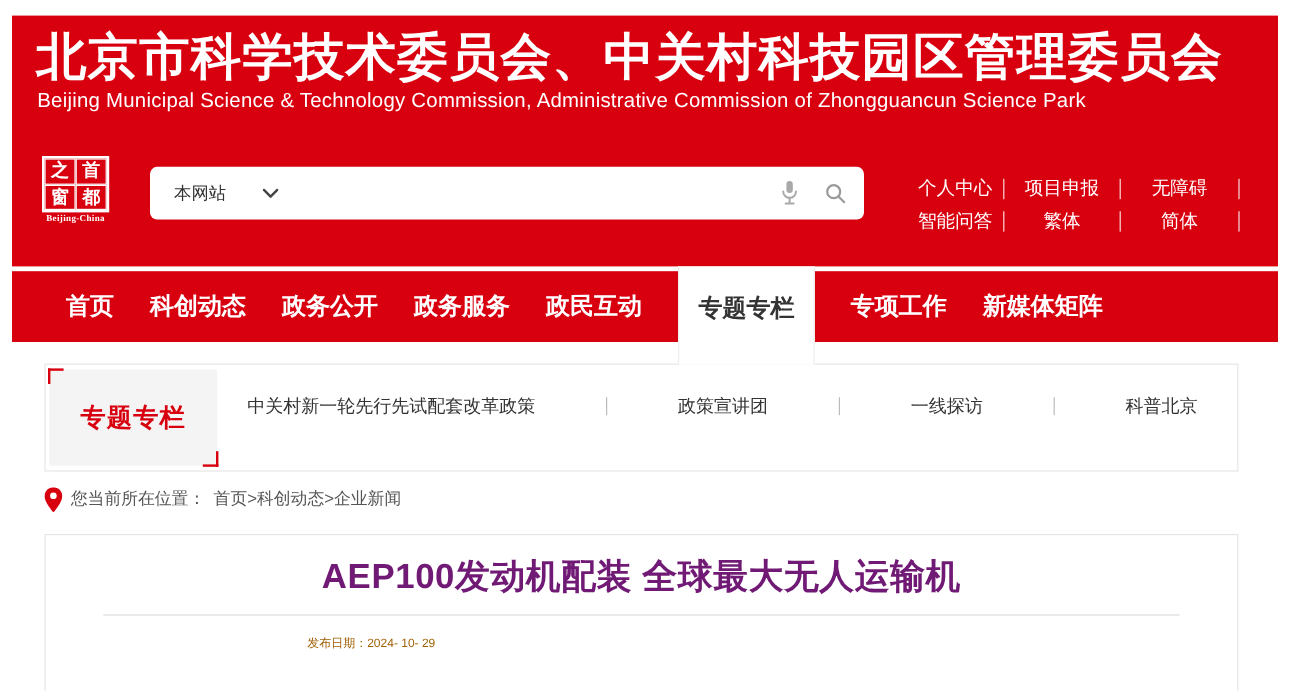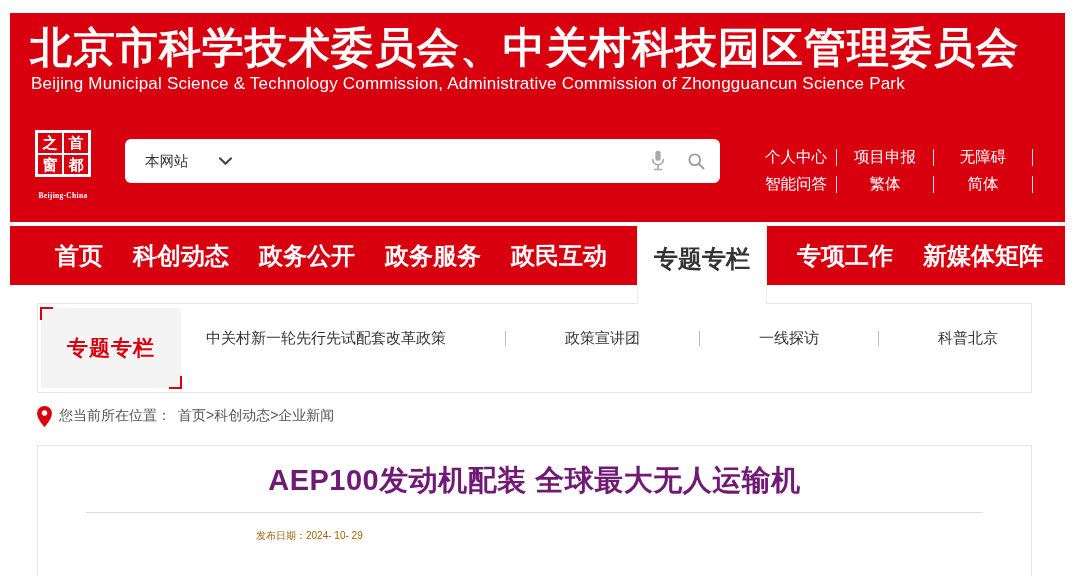--- a/index.html
+++ b/index.html
@@ -8,38 +8,38 @@
   .page { position:relative; width:1075px; height:576px; background:#fff; overflow:hidden; }
 
   
   .header { position:absolute; left:10px; top:13px; width:1055px; height:209px; background:var(--red); color:#fff; }
   .site-title { position:absolute; left:20px; top:7px; font-size:42px; font-weight:700; letter-spacing:1px; white-space:nowrap; }
   .site-subtitle { position:absolute; left:21px; top:61px; font-size:17px; letter-spacing:.2px; white-space:nowrap; }
 
   .logo { position:absolute; left:23px; top:117px; width:60px; text-align:center; cursor:pointer; }
   .logo-grid { width:56px; height:47px; border:2px solid #fff; display:grid; grid-template-columns:1fr 1fr; grid-template-rows:1fr 1fr; margin:0 auto; }
   .logo-cell { display:flex; align-items:center; justify-content:center; font-size:15px; font-weight:700; border:1px solid #fff; line-height:1; }
-  .logo-caption { font-size:7.5px; font-weight:700; margin-top:14px; letter-spacing:.3px; font-family:"Liberation Serif","DejaVu Serif",serif; white-space:nowrap; }
+  .logo-caption { font-size:7.5px; font-weight:700; margin-top:0; letter-spacing:.3px; font-family:"Liberation Serif","DejaVu Serif",serif; white-space:nowrap; }
 
   .search { position:absolute; left:115px; top:126px; width:595px; height:44px; background:#fff; border-radius:6px; display:flex; align-items:center; }
   .search-scope { margin-left:20px; display:flex; align-items:center; gap:30px; font-size:14.5px; color:#333; cursor:pointer; white-space:nowrap; }
   .search-input { flex:1; min-width:0; height:100%; border:none; outline:none; background:transparent; font-size:15px; margin-left:14px; color:#333; }
   .icon-btn { background:none; border:none; cursor:pointer; display:flex; align-items:center; padding:0; }
   .mic-btn { margin-right:20px; }
   .sbtn { margin-right:14px; }
 
   .utility { position:absolute; right:32px; top:131px; color:#fff; }
   .u-row { display:flex; align-items:center; height:27px; }
   .u-cell { font-size:15.5px; text-align:center; cursor:pointer; white-space:nowrap; }
   .u-c1 { width:80px; } .u-c2 { width:96px; } .u-c3 { width:98px; }
   .u-sep { width:1px; height:17px; background:rgba(255,255,255,.85); }
 
   
   .nav { position:absolute; left:10px; top:226px; width:1055px; height:59px; background:var(--red); display:flex; align-items:center; gap:30px; padding-left:45px; }
-  .nav-item { color:#fff; font-size:24px; font-weight:700; white-space:nowrap; cursor:pointer; }
+  .nav-item { color:#fff; font-size:20px; font-weight:700; white-space:nowrap; cursor:pointer; }
   .nav-item.active { background:#fff; color:#333; align-self:flex-start; margin-top:-4px; height:82px; padding:21px 16px 0 16px; position:relative; z-index:2; border-left:1px solid #eee; border-right:1px solid #eee; }
 
   
   .topic-box { position:absolute; left:37px; top:303px; width:995px; height:90px; border:1px solid #e6e6e6; background:#fff; }
   .topic-label { position:absolute; left:3px; top:4px; width:140px; height:80px; background:#f4f4f4; display:flex; align-items:center; justify-content:center; color:var(--red); font-size:21px; font-weight:700; letter-spacing:1px; }
   .bracket-tl { position:absolute; left:-1px; top:-1px; width:13px; height:13px; border-left:2px solid var(--red); border-top:2px solid var(--red); }
   .bracket-br { position:absolute; right:-1px; bottom:-1px; width:13px; height:13px; border-right:2px solid var(--red); border-bottom:2px solid var(--red); }
   .topic-links { position:absolute; left:168px; top:25px; display:flex; align-items:center; font-size:15px; color:#333;gap:44px; }
   .topic-link { cursor:pointer; white-space:nowrap; }
   .t-sep { width:1px; height:15px; background:#bbb; margin:0 15px; }

